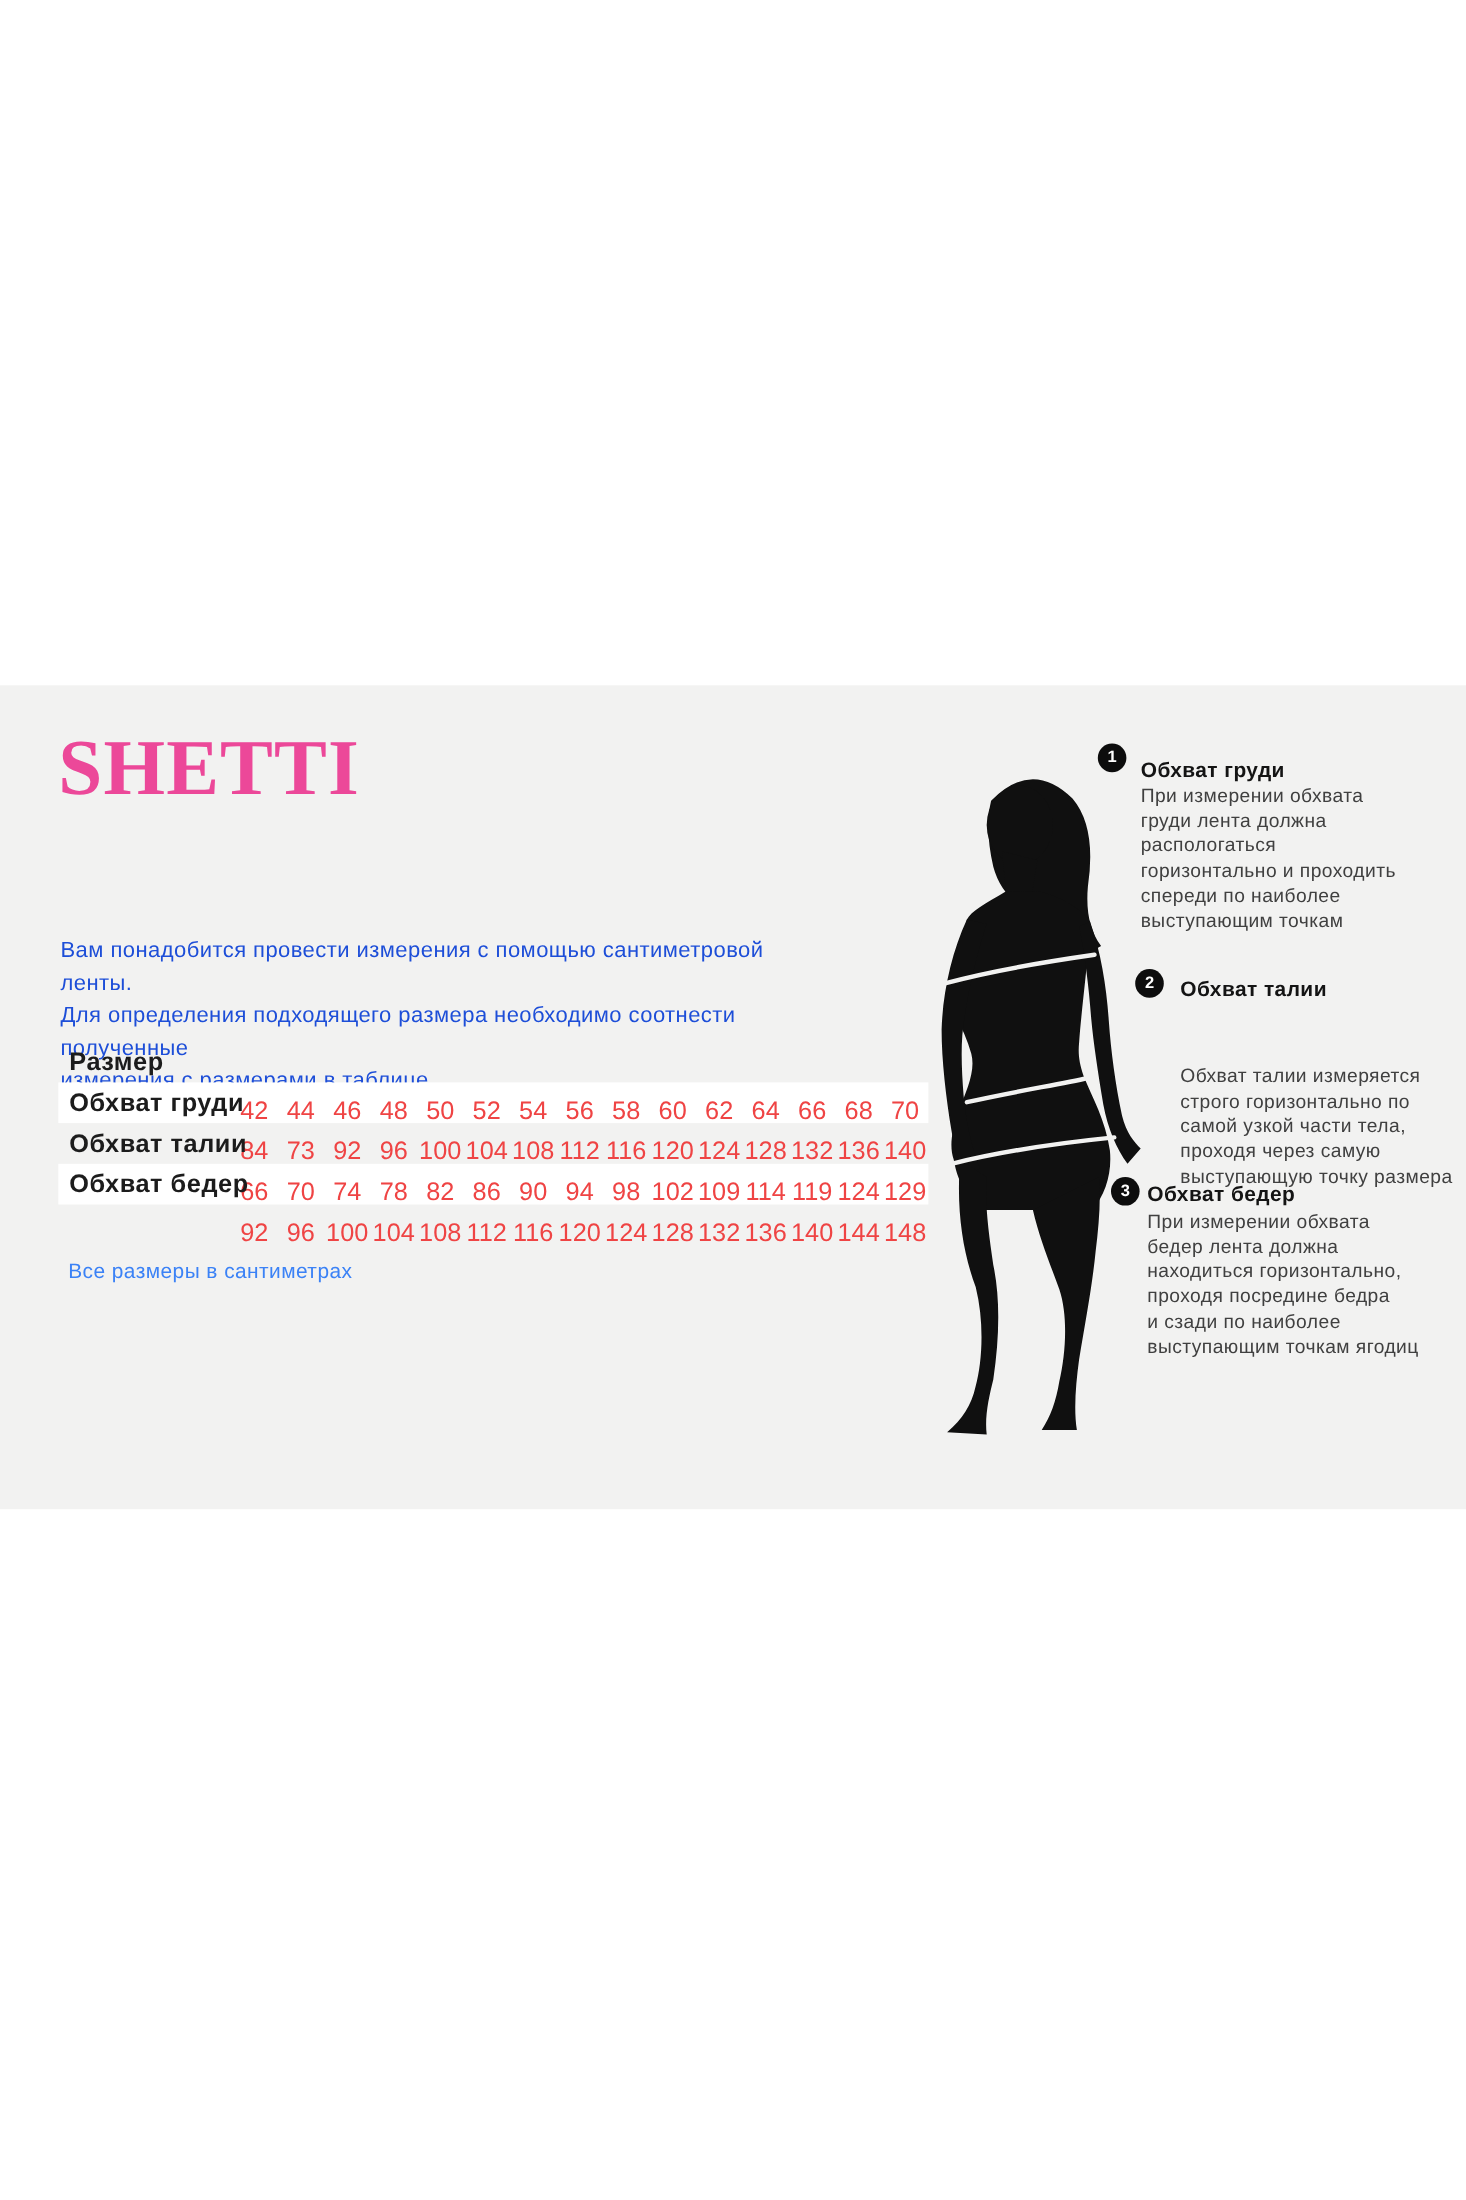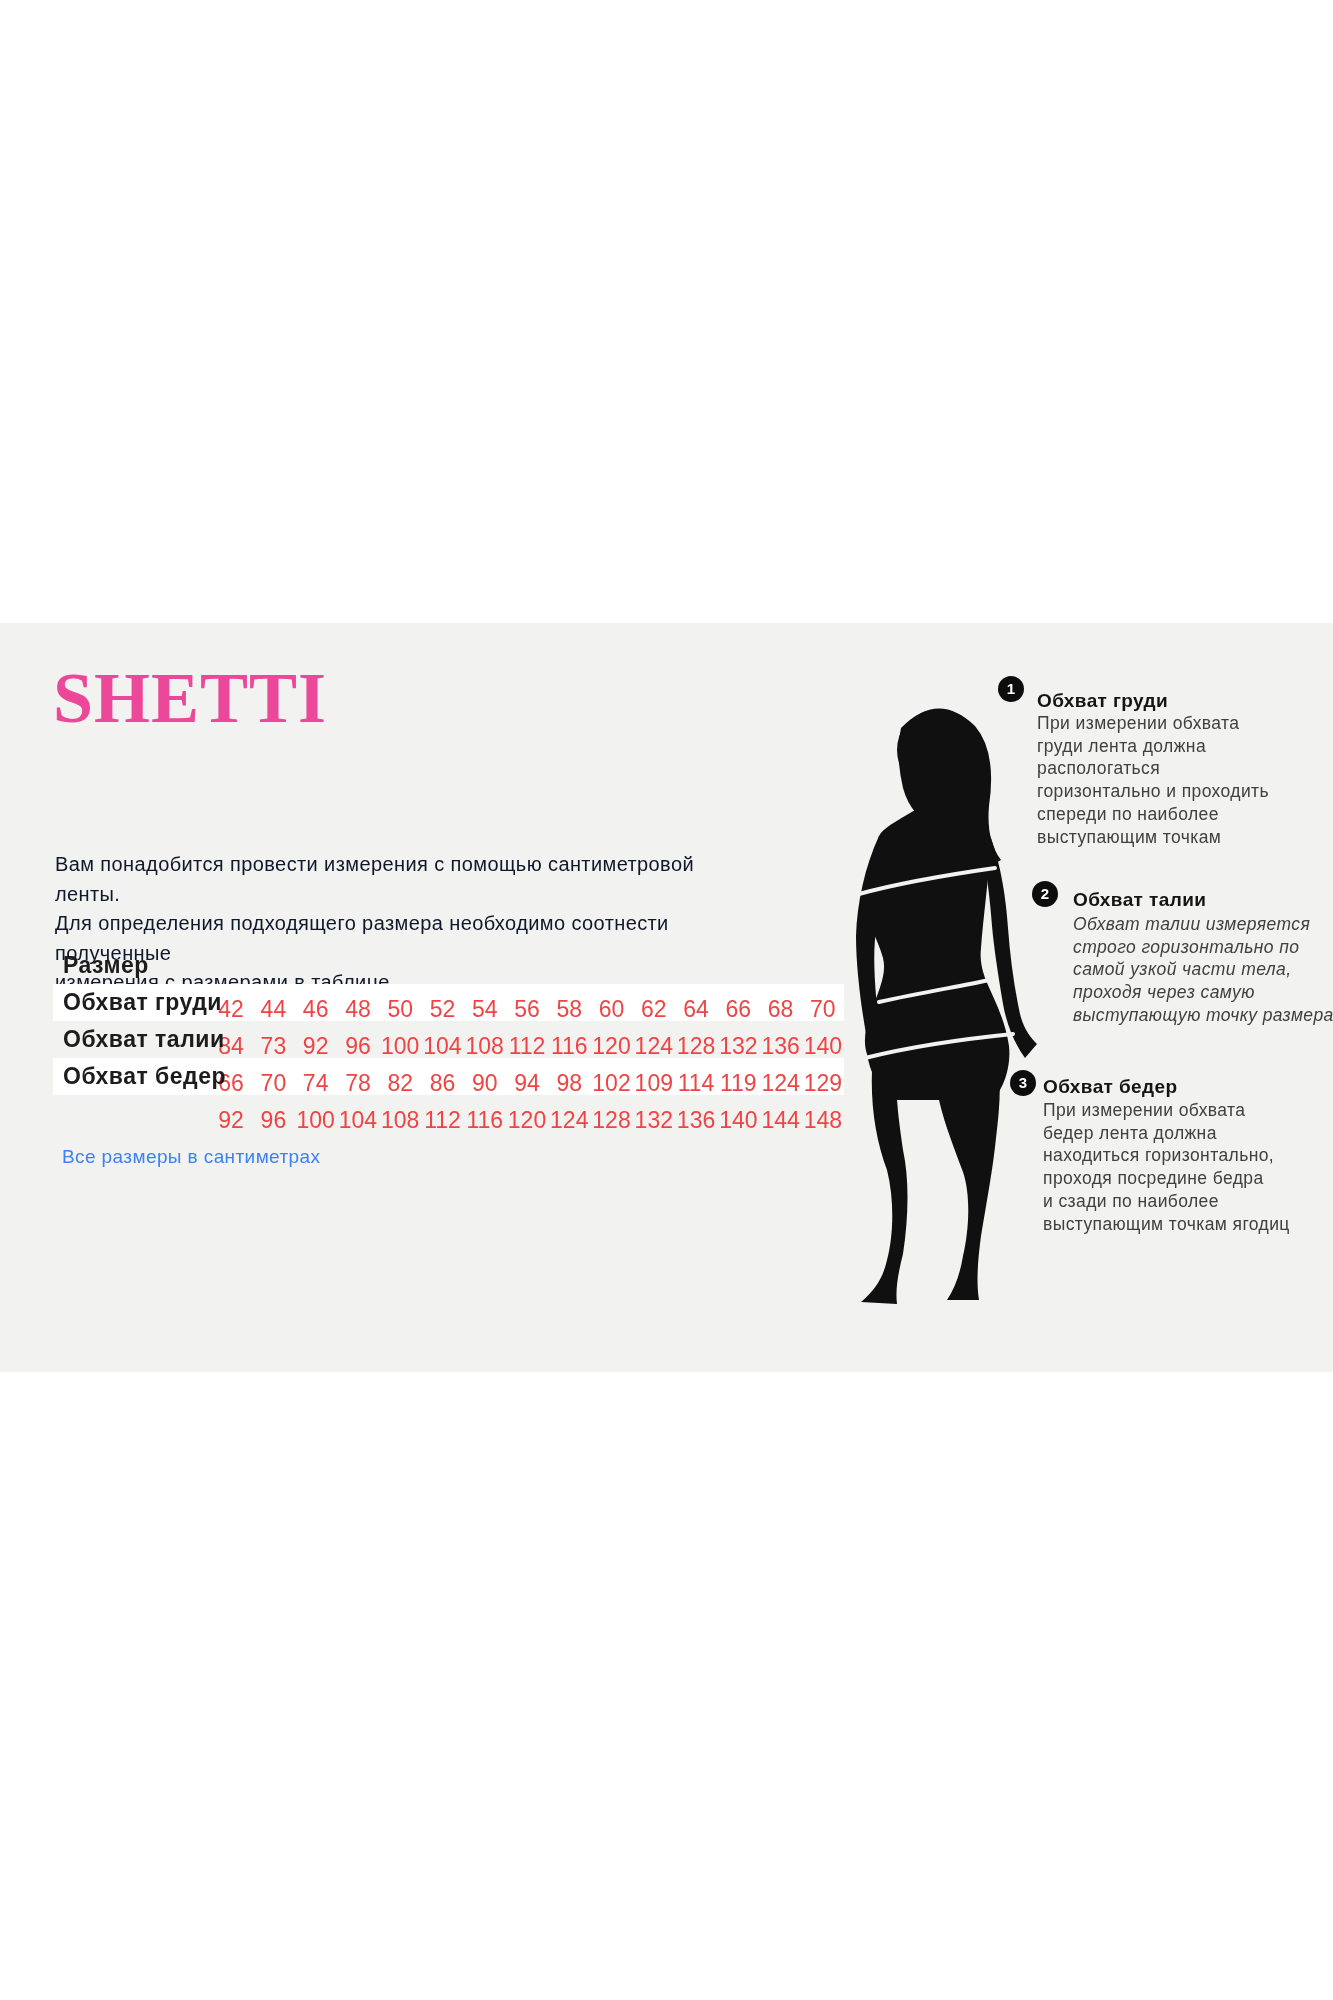--- a/index.html
+++ b/index.html
@@ -13,21 +13,21 @@
     background:#f2f2f1;
   }
   .brand{
     position:absolute;left:53px;top:660px;
     font-family:"Liberation Serif","DejaVu Serif",serif;
     font-weight:bold;font-size:72px;line-height:76px;color:#ec4899;
     letter-spacing:1px;
   }
   .intro{
     position:absolute;left:55px;top:850px;width:680px;
-    font-size:20px;line-height:29.5px;color:#0f172a;letter-spacing:.4px;
+    font-size:20px;line-height:29.5px;color:#1d4ed8;letter-spacing:.4px;
   }
   
   .size-table{
     position:absolute;left:53px;top:947px;width:791px;
   }
   .t-row{display:flex;height:37px;line-height:37px;font-size:23px;}
   .t-row.stripe{background:#ffffff;}
   .t-label{
     width:157px;padding-left:10px;box-sizing:border-box;
     font-weight:bold;color:#1c1c1c;letter-spacing:.5px;white-space:nowrap;
@@ -54,21 +54,21 @@
     letter-spacing:.4px;white-space:nowrap;
   }
   .ann-title-1{left:1037px;top:690px;}
   .ann-title-2{left:1073px;top:889px;}
   .ann-title-3{left:1043px;top:1076px;}
   .ann-body{
     position:absolute;font-size:17.5px;line-height:22.7px;color:#404040;
     letter-spacing:.4px;white-space:nowrap;
   }
   .ann-body-1{left:1037px;top:712px;}
-  .ann-body-2{left:1073px;top:913px;font-style:italic;}
+  .ann-body-2{left:1073px;top:967px;}
   .ann-body-3{left:1043px;top:1099px;}
 </style>
 </head>
 <body>
 
 <div class="panel"></div>
 
 <div class="brand">SHETTI</div>
 
 <div class="intro">

